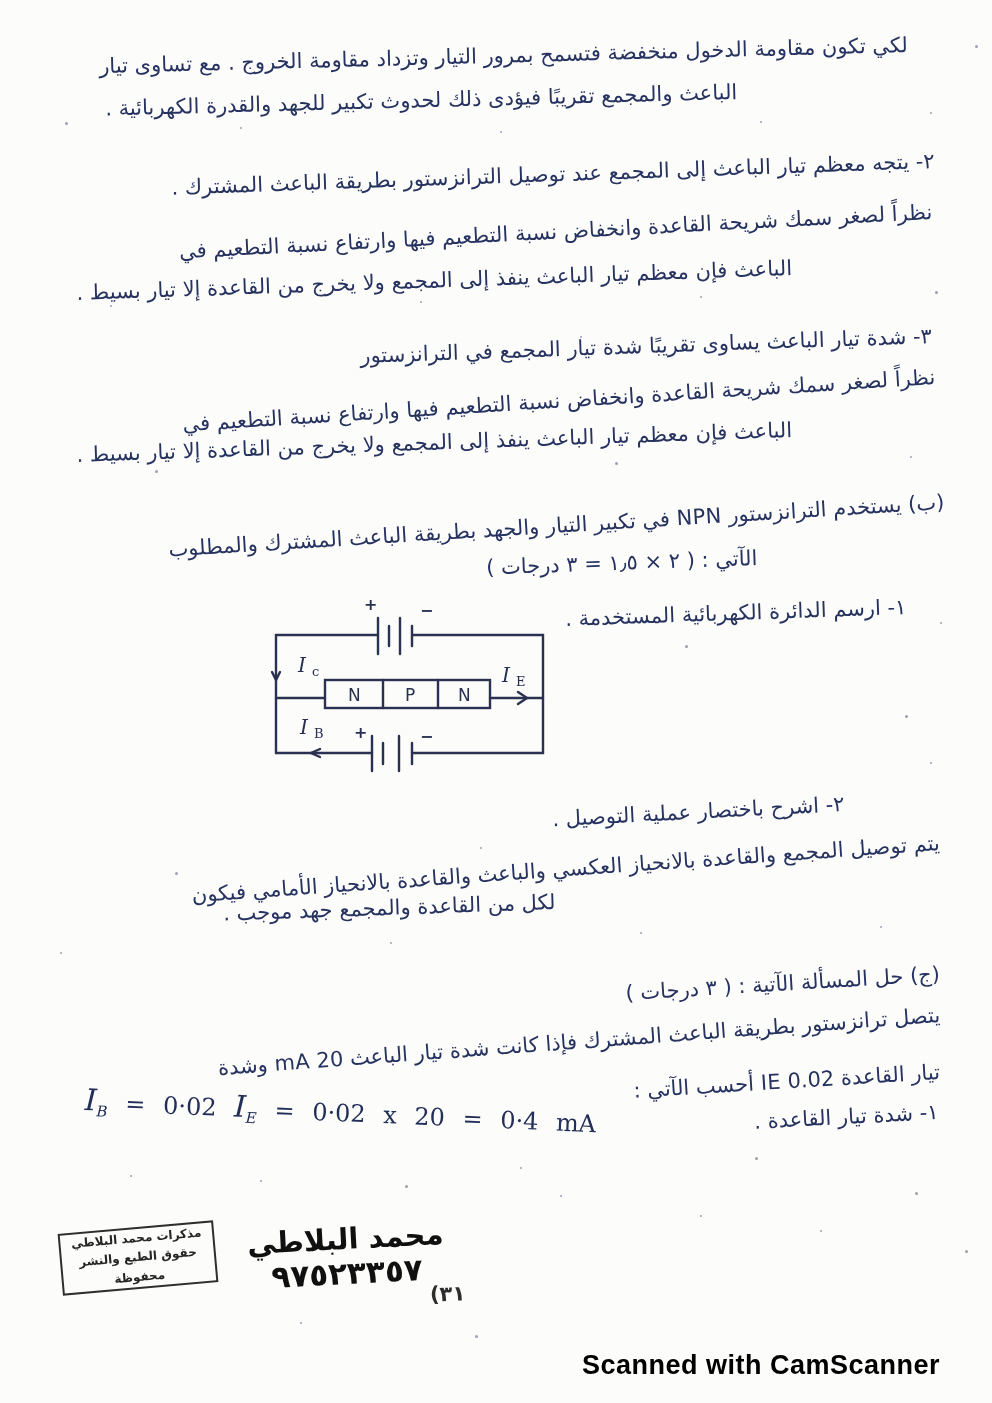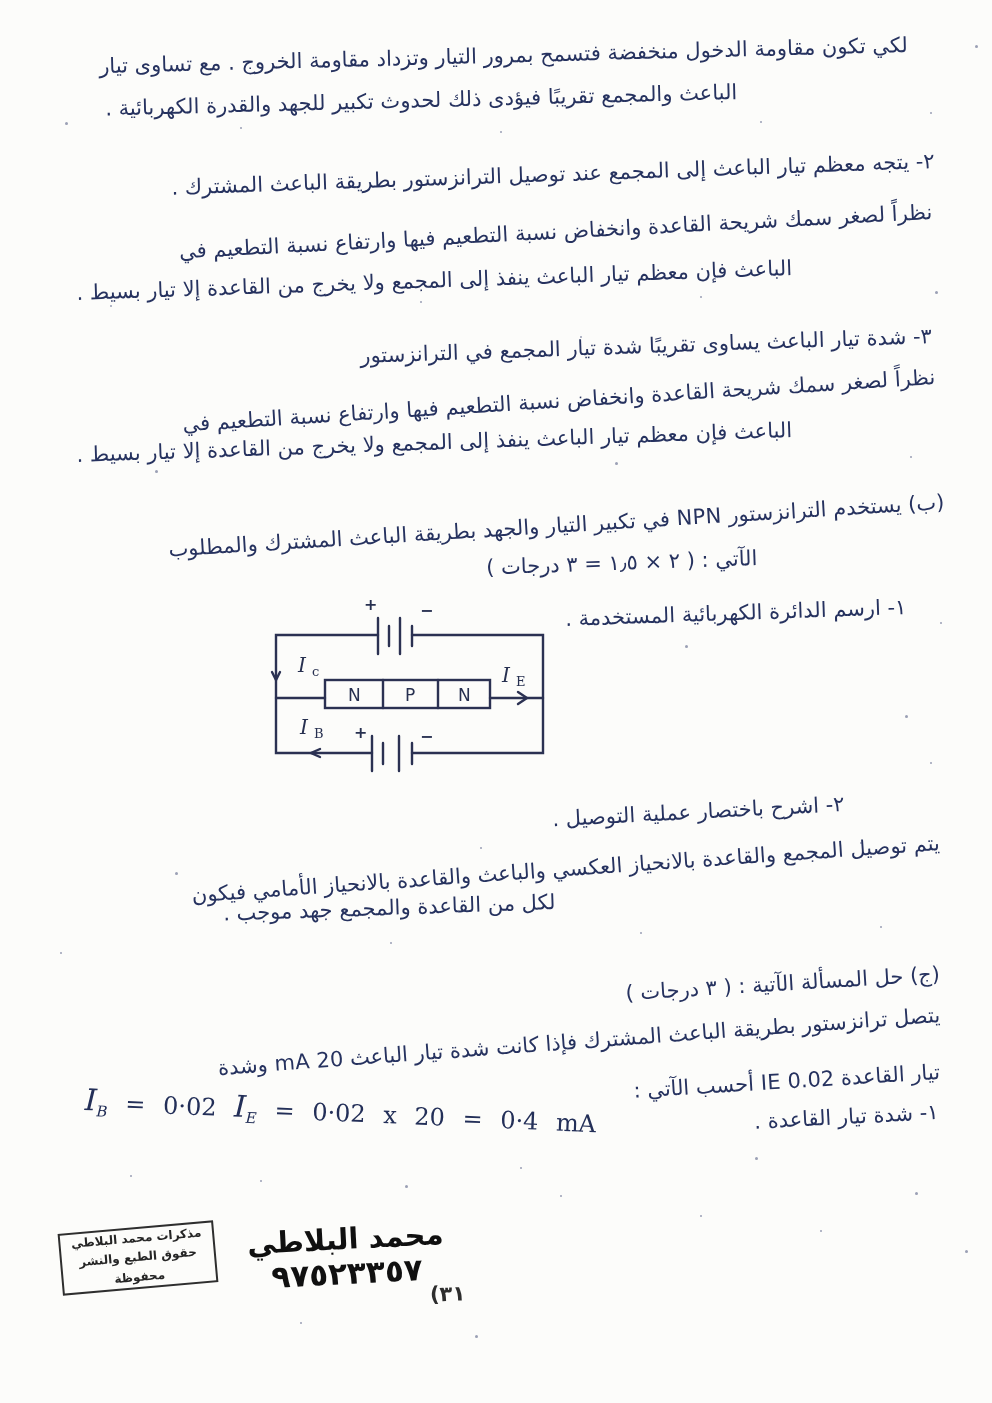--- a/index.html
+++ b/index.html
@@ -170,20 +170,21 @@
     <div>حقوق الطبع والنشر محفوظة</div>
   </div>
 
   <div class="sig">
     <div class="name">محمد البلاطي</div>
     <div class="num">٩٧٥٢٣٣٥٧</div>
   </div>
 
   <div class="pagenum">(٣١</div>
 
+  <div class="camscanner">Scanned with CamScanner</div>
 
 <div class="noise" style="left: 65px; top: 122px; width: 3px; height: 3px;"></div>
     <div class="noise" style="left: 240px; top: 127px; width: 2px; height: 2px;"></div>
     <div class="noise" style="left: 500px; top: 131px; width: 2px; height: 2px;"></div>
     <div class="noise" style="left: 760px; top: 121px; width: 2px; height: 2px;"></div>
     <div class="noise" style="left: 930px; top: 112px; width: 2px; height: 2px;"></div>
     <div class="noise" style="left: 975px; top: 45px; width: 3px; height: 3px;"></div>
     <div class="noise" style="left: 110px; top: 305px; width: 2px; height: 2px;"></div>
     <div class="noise" style="left: 420px; top: 301px; width: 2px; height: 2px;"></div>
     <div class="noise" style="left: 700px; top: 296px; width: 2px; height: 2px;"></div>

